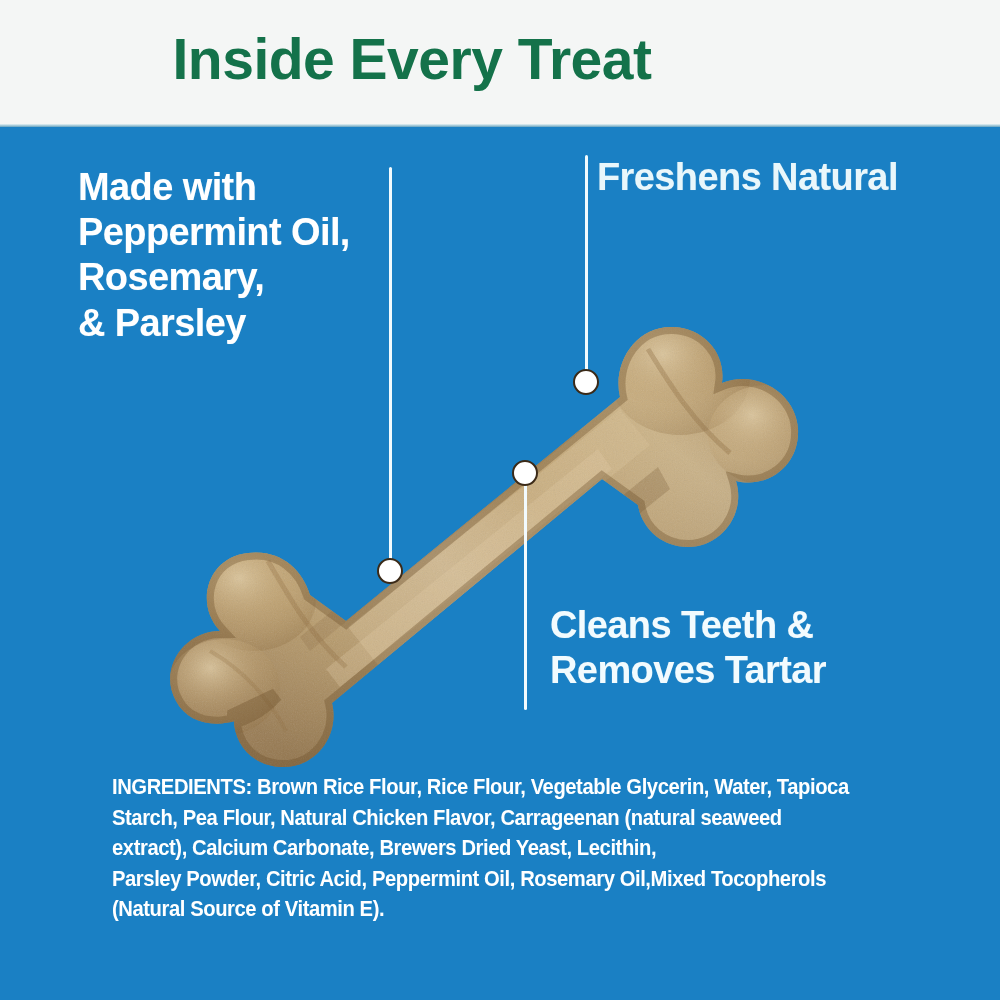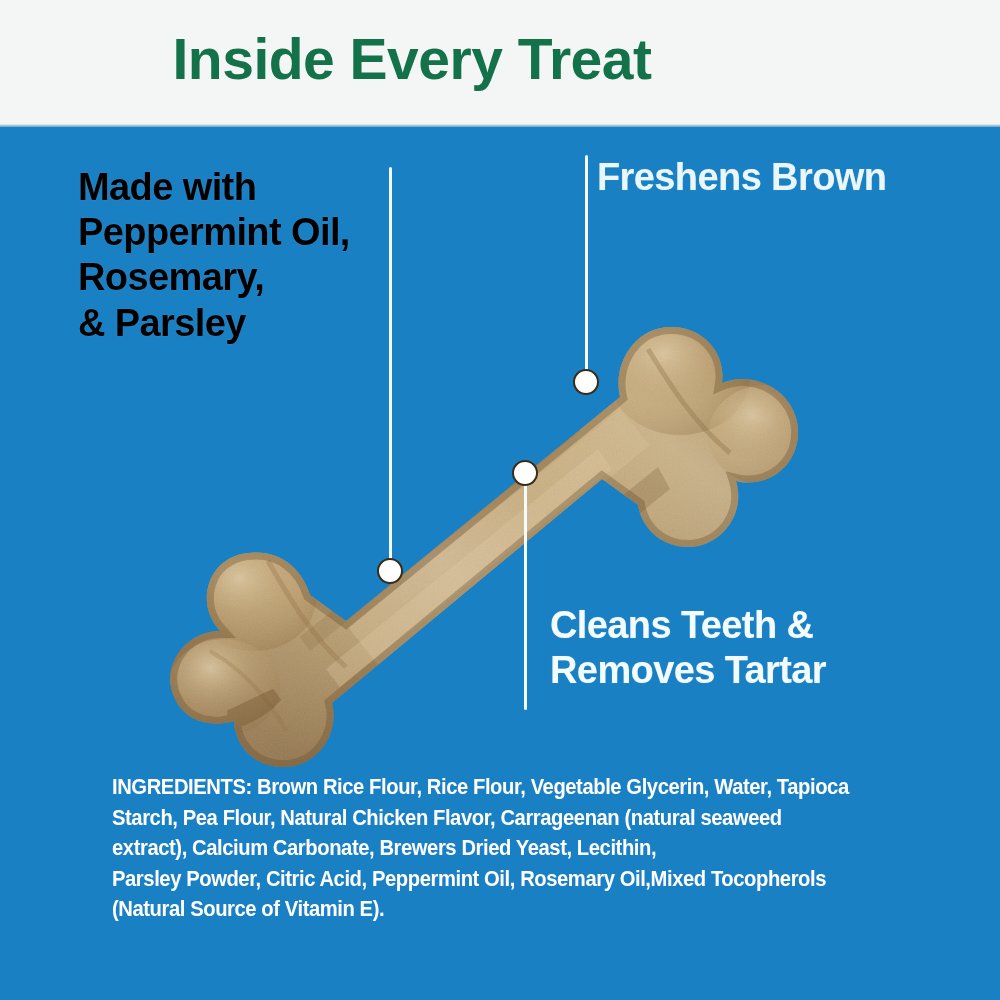--- a/index.html
+++ b/index.html
@@ -72,21 +72,21 @@
   .callout {
     position: absolute;
     font-family: "Liberation Sans", sans-serif;
     font-weight: bold;
     line-height: 1.19;
     white-space: pre-line;
     letter-spacing: -0.6px;
     text-shadow: 0 0 1px rgba(255,255,255,0.25);
   }
   .callout-ingredients-note {
-    color: #000000;
+    color: #ffffff;
     font-size: 38px;
     left: 78px;
     top: 38px;
     width: 330px;
   }
   .callout-breath {
     color: #e9f7fb;
     font-size: 38px;
     left: 597px;
     top: 28px;
@@ -240,21 +240,21 @@
 
     <div class="dot dot-left"></div>
     <div class="dot dot-mid"></div>
     <div class="dot dot-breath"></div>
 
     <div class="callout callout-ingredients-note">Made with
 Peppermint Oil,
 Rosemary,
 &amp; Parsley</div>
 
-    <div class="callout callout-breath">Freshens Brown</div>
+    <div class="callout callout-breath">Freshens Natural</div>
 
     <div class="callout callout-teeth">Cleans Teeth &amp;
 Removes Tartar</div>
 
     <div class="ingredients">INGREDIENTS: Brown Rice Flour, Rice Flour, Vegetable Glycerin, Water, Tapioca
 Starch, Pea Flour, Natural Chicken Flavor, Carrageenan (natural seaweed
 extract), Calcium Carbonate, Brewers Dried Yeast, Lecithin,
 Parsley Powder, Citric Acid, Peppermint Oil, Rosemary Oil,Mixed Tocopherols
 (Natural Source of Vitamin E).</div>
 

